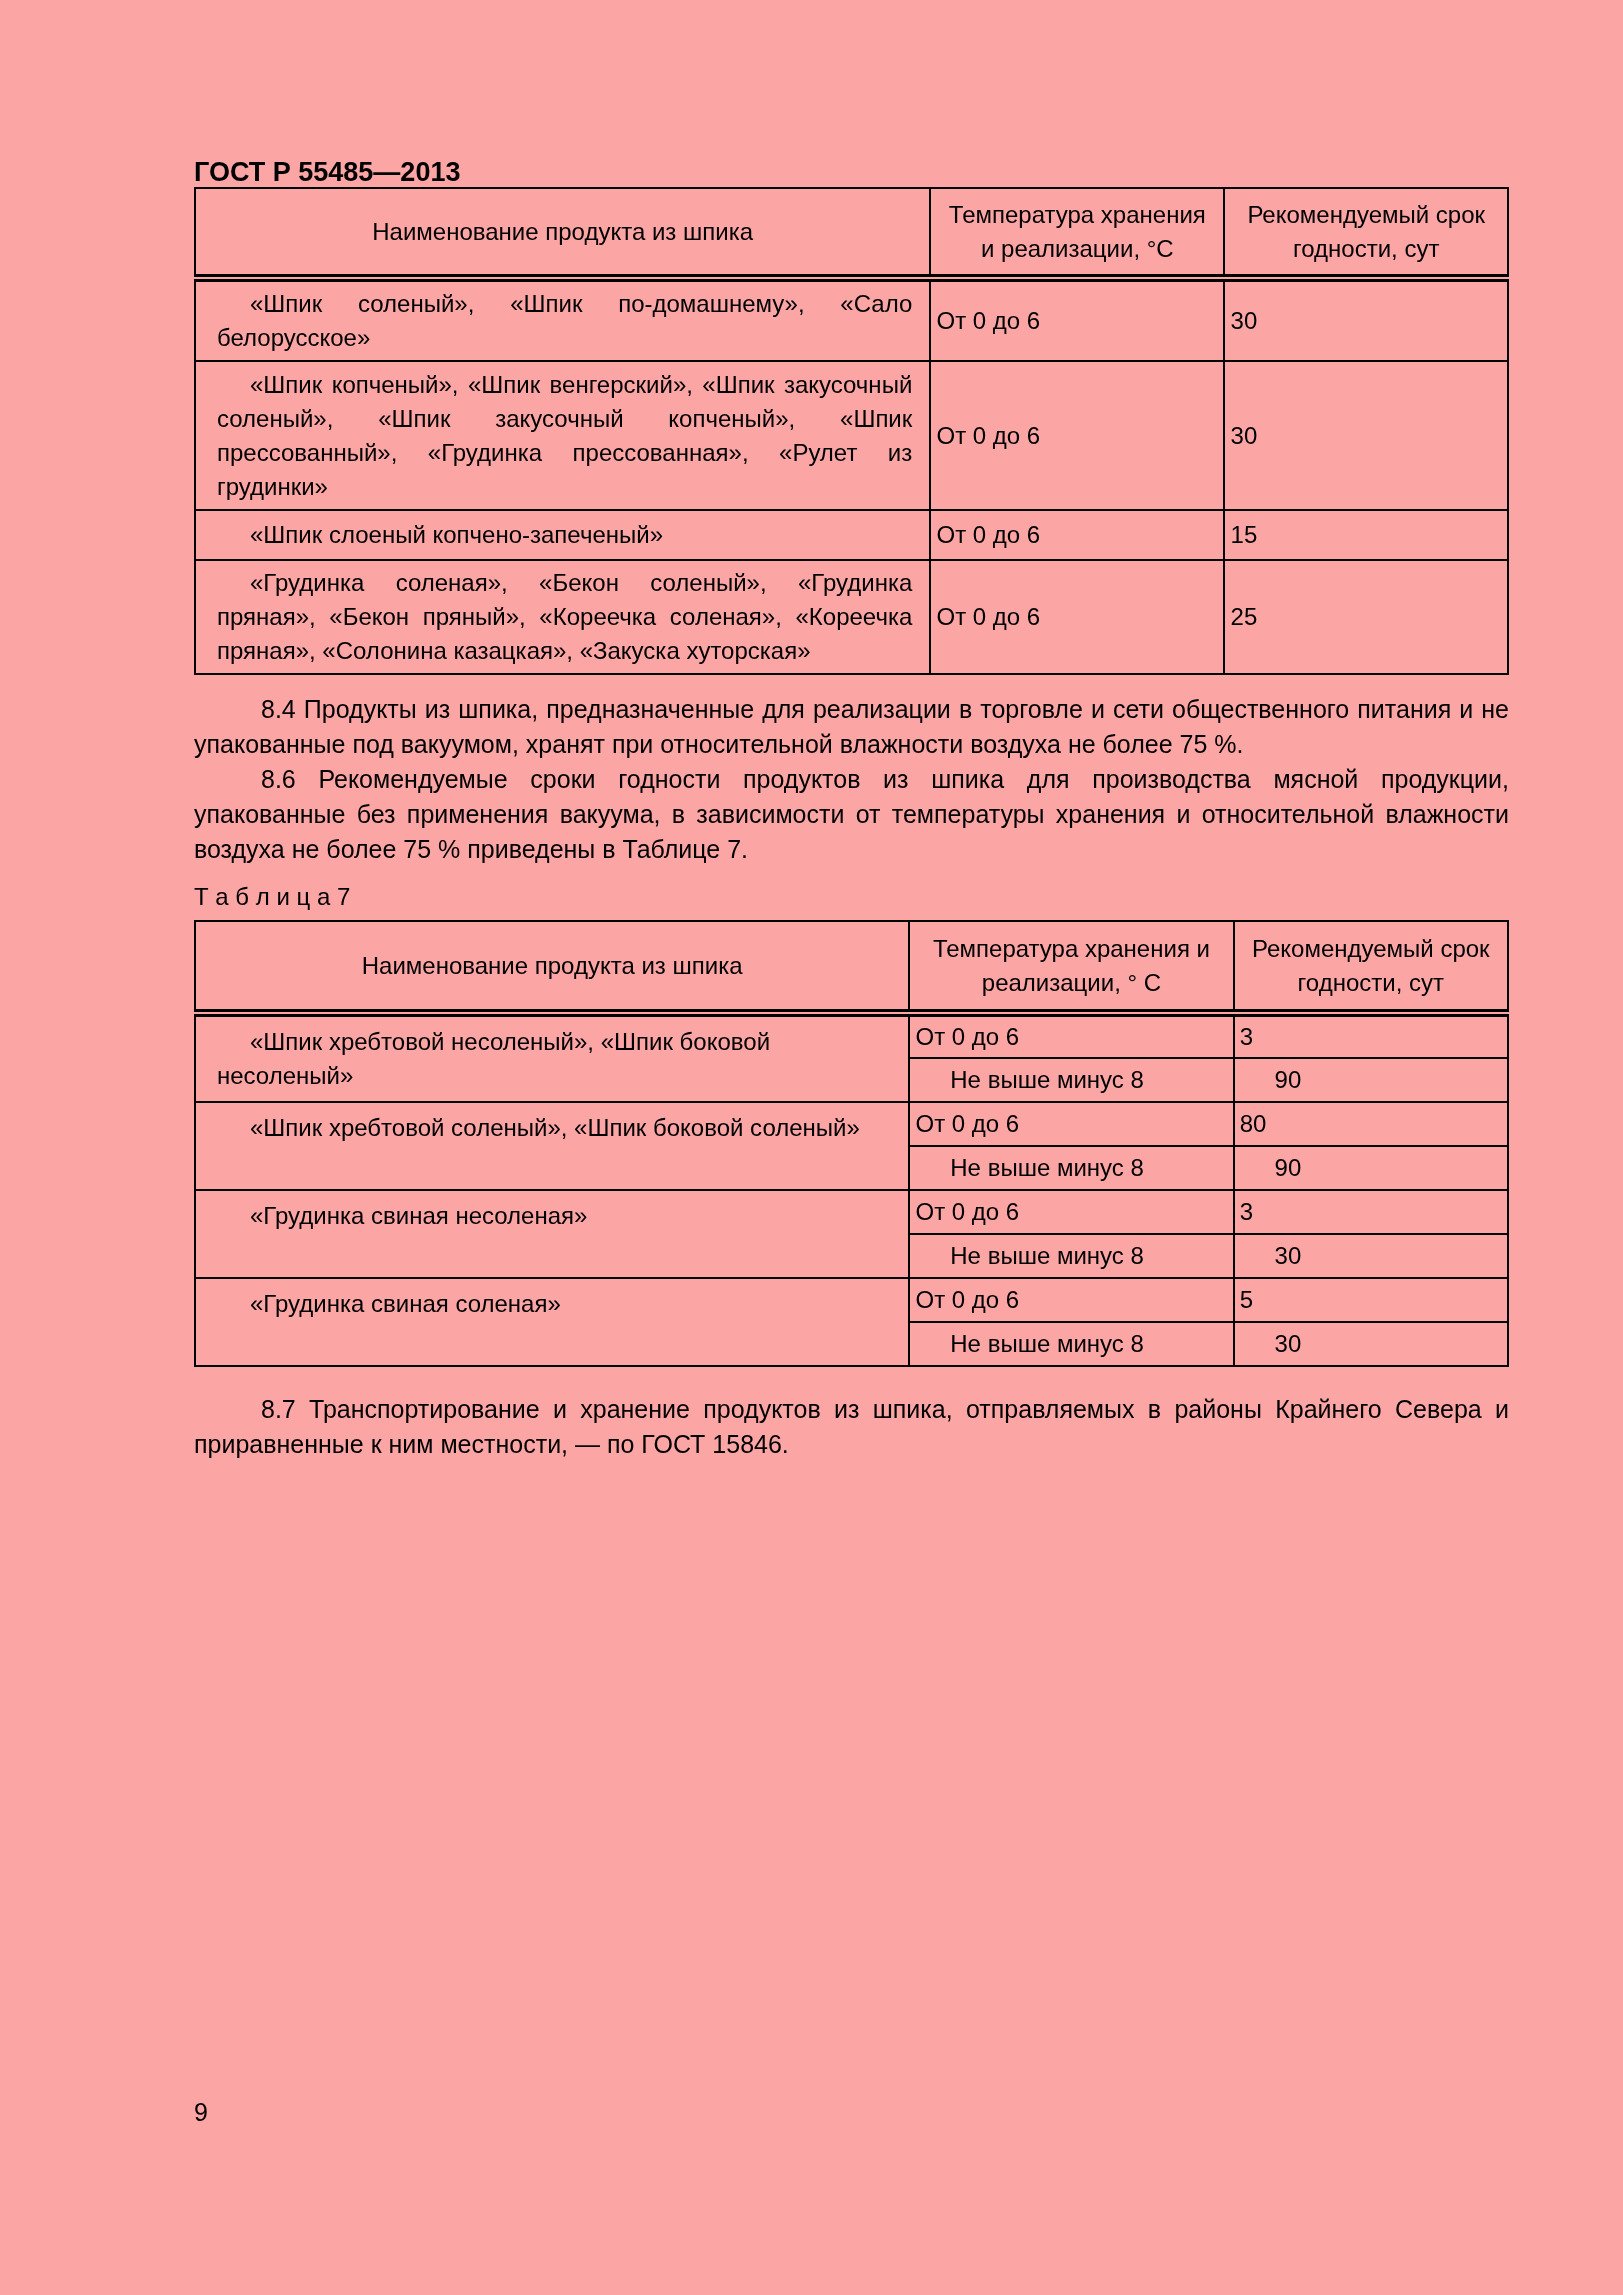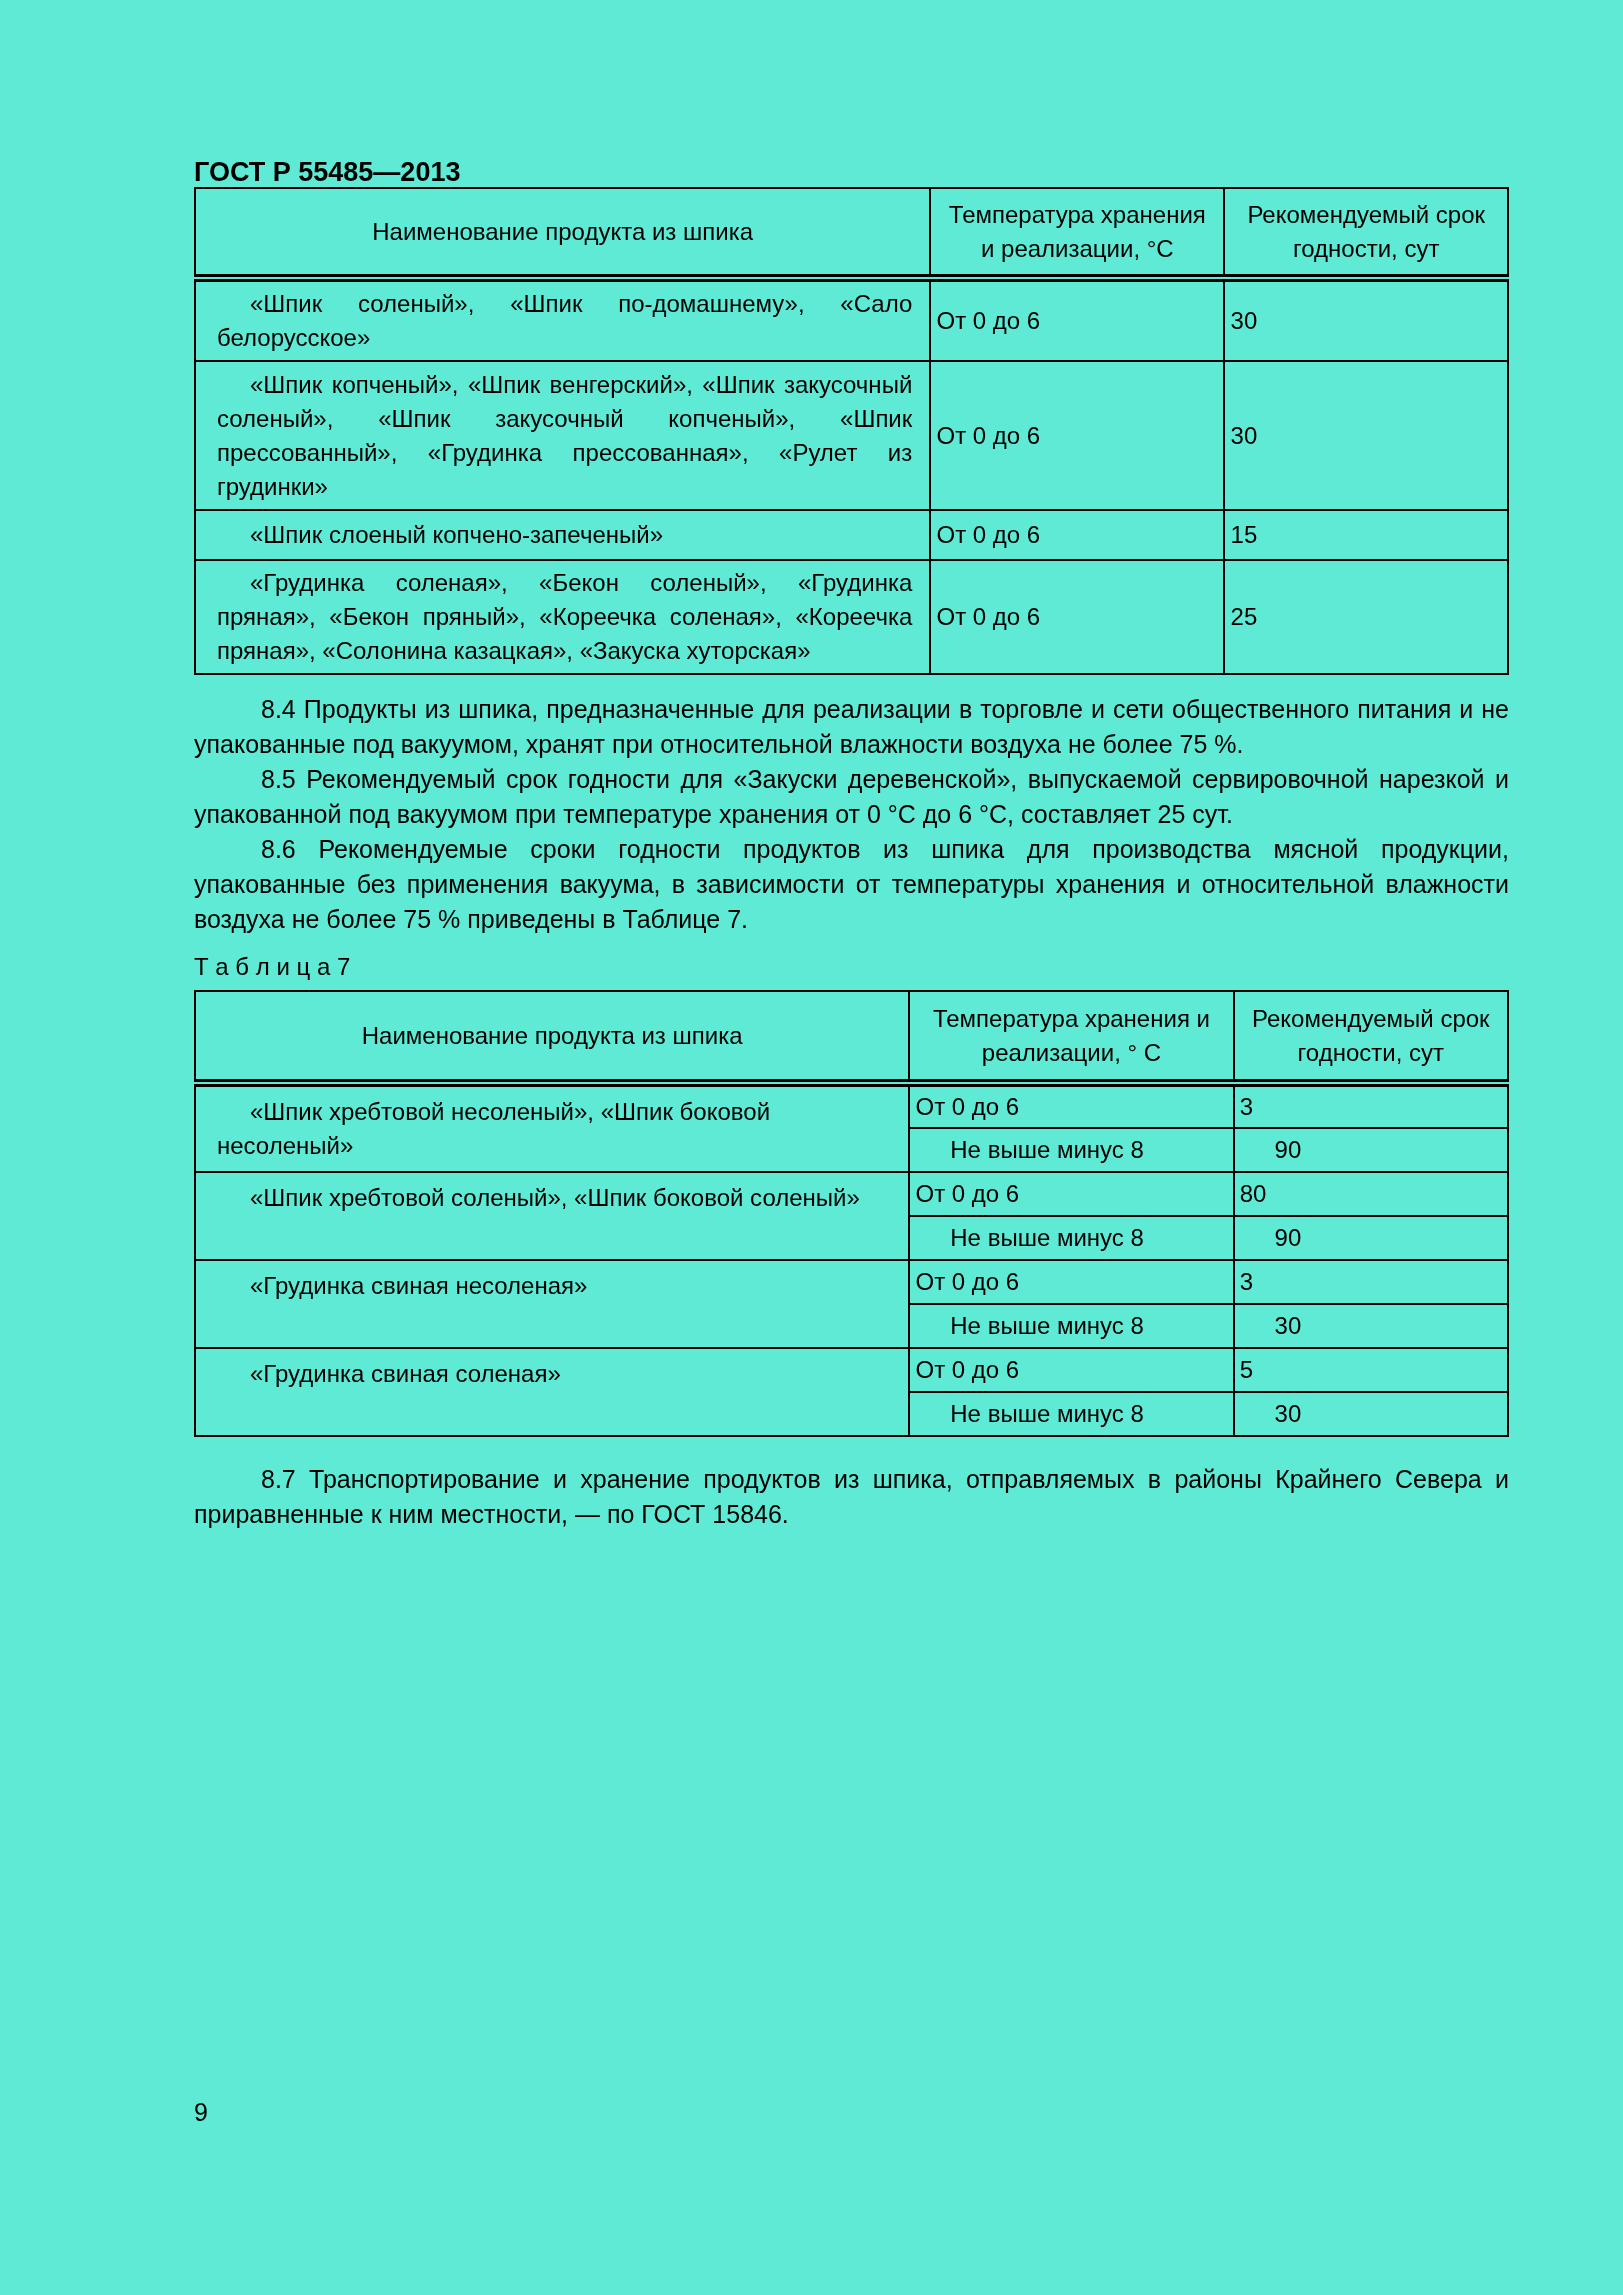--- a/index.html
+++ b/index.html
@@ -1,20 +1,20 @@
 <!DOCTYPE html>
 <html lang="ru" style="font-size:10.5px"><head>
 <meta charset="utf-8">
 <style>
   html, body { margin: 0; padding: 0; background: #ffffff; }
   .page {
     position: relative;
     width: 1623px;
     height: 2295px;
-    background: #5eead4;
+    background: #fca5a5;
     color: #000000;
     font-family: "Liberation Sans", sans-serif;
     overflow: hidden;
   }
   .content {
     position: absolute;
     left: 194px;
     top: 157px;
     width: 1315px;
   }
@@ -138,21 +138,20 @@
         <tr class="r3">
           <td class="name">«Грудинка соленая», «Бекон соленый», «Грудинка пряная», «Бекон пряный», «Кореечка соленая», «Кореечка пряная», «Солонина казацкая», «Закуска хуторская»</td>
           <td class="val">От 0 до 6</td>
           <td class="val">25</td>
         </tr>
       </tbody>
     </table>
 
     <div class="paras">
       <p class="para">8.4 Продукты из шпика, предназначенные для реализации в торговле и сети общественного питания и не упакованные под вакуумом, хранят при относительной влажности воздуха не более 75 %.</p>
-      <p class="para">8.5 Рекомендуемый срок годности для «Закуски деревенской», выпускаемой сервировочной нарезкой и упакованной под вакуумом при температуре хранения от 0 °С до 6 °С, составляет 25 сут.</p>
       <p class="para">8.6 Рекомендуемые сроки годности продуктов из шпика для производства мясной продукции, упакованные без применения вакуума, в зависимости от температуры хранения и относительной влажности воздуха не более 75 % приведены в Таблице 7.</p>
     </div>
 
     <p class="tbl-caption7">Т а б л и ц а  7</p>
 
     <table class="t7">
       <colgroup>
         <col style="width:54.4%">
         <col style="width:24.7%">
         <col style="width:20.9%">

